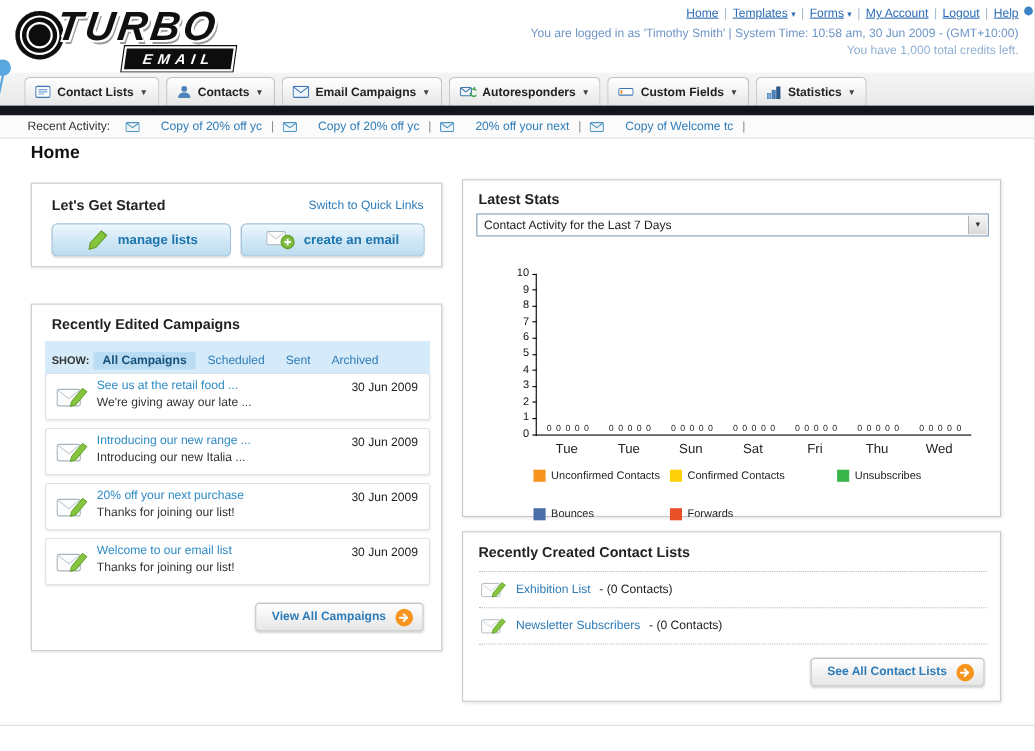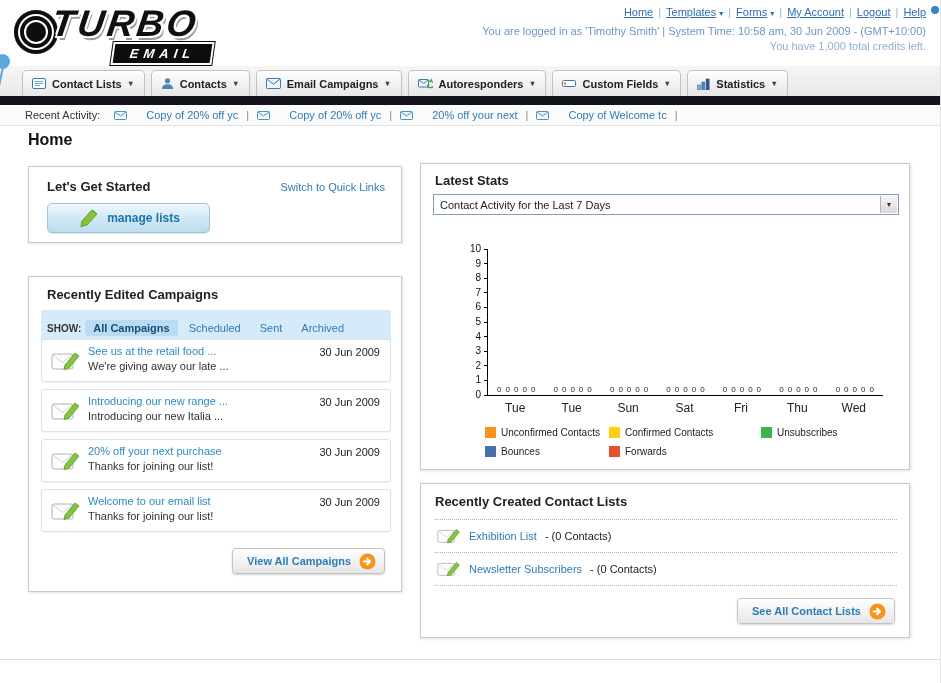--- a/index.html
+++ b/index.html
@@ -90,21 +90,21 @@
   .stats-select{position:relative;position:absolute;left:12px;top:30px;width:466px;height:21px;border:1px solid #7f9db9;
     background:#fff;font-size:11px;color:#222;display:flex;align-items:center;padding-left:6px;cursor:pointer;}
   .select-arrow{position:absolute;right:1px;top:1px;bottom:1px;width:17px;background:linear-gradient(#f6f6f6,#d9d9d9);
     border-left:1px solid #b5b5b5;display:flex;align-items:center;justify-content:center;font-size:7px;color:#333;}
   .chart-plot{position:absolute;left:66px;top:85px;width:396px;height:147px;border-left:1px solid #000;border-bottom:1px solid #000;}
   .ytick-label{position:absolute;right:100%;margin-right:7px;width:20px;text-align:right;font-size:10px;color:#111;line-height:10px;}
   .ytick-dash{position:absolute;right:100%;width:4px;height:1px;background:#000;}
   .zero-row{position:absolute;bottom:1px;display:flex;justify-content:center;gap:4px;font-size:8px;color:#222;}
   .xlabels{position:absolute;left:66px;top:237px;width:396px;height:14px;}
   .xlabel{position:absolute;top:0;text-align:center;font-size:12px;color:#222;}
-  .legend{position:absolute;left:64px;top:263px;display:grid;grid-template-columns:124px 152px auto;row-gap:8px;}
+  .legend{position:absolute;left:64px;top:263px;display:grid;grid-template-columns:124px 152px auto;row-gap:24px;}
   .legend-item{display:flex;align-items:center;gap:5px;font-size:10px;color:#222;}
   .legend-swatch{width:11px;height:11px;display:inline-block;}
 
   
   .contact-lists{left:420px;top:483px;width:490px;height:155px;}
   .cl-title{position:absolute;left:14px;top:10px;}
   .cl-items{position:absolute;left:14px;top:35px;width:462px;border-bottom:1px dotted #b5b5b5;}
   .list-row{display:flex;align-items:center;gap:8px;padding:6px 2px;border-top:1px dotted #b5b5b5;font-size:11px;cursor:pointer;}
   .list-name{color:#2e7cb8;text-decoration:none;cursor:pointer;}
   .list-detail{color:#222;}
@@ -255,20 +255,31 @@
     <div class="box-title gs-title">Let's Get Started</div>
     <a class="gs-link">Switch to Quick Links</a>
     <div class="gs-btn manage">
       <span class="icon">
           <svg width="22" height="20" viewBox="0 0 22 20">
             <path d="M5 13 L15 2 L20 6 L10 17 L4 18.5 Z" fill="#86c440" stroke="#5f9e27"></path>
             <path d="M15 2 L20 6" stroke="#5f9e27"></path>
           </svg>
         </span>
       <span>manage lists</span>
+    </div>
+    <div class="gs-btn create">
+      <span class="icon">
+          <svg width="26" height="18" viewBox="0 0 26 18">
+            <rect x="0.5" y="1.5" width="17" height="12" rx="1.5" fill="#fdfdfd" stroke="#a9b4bc"></rect>
+            <path d="M1 2 L9 8 L17 2" fill="none" stroke="#c9d2d8"></path>
+            <circle cx="19.5" cy="11" r="6" fill="#7dbb3c" stroke="#5f9e27"></circle>
+            <path d="M19.5 8 v6 M16.5 11 h6" stroke="#fff" stroke-width="1.8"></path>
+          </svg>
+        </span>
+      <span>create an email</span>
     </div>
   </section>
 
   <section class="box campaigns">
     <div class="box-title camp-title">Recently Edited Campaigns</div>
     <div class="filter-bar">
       <span class="show-label">SHOW:</span>
       <span class="filters">
           <span class="filter selected">All Campaigns</span>
           <span class="filter">Scheduled</span>

